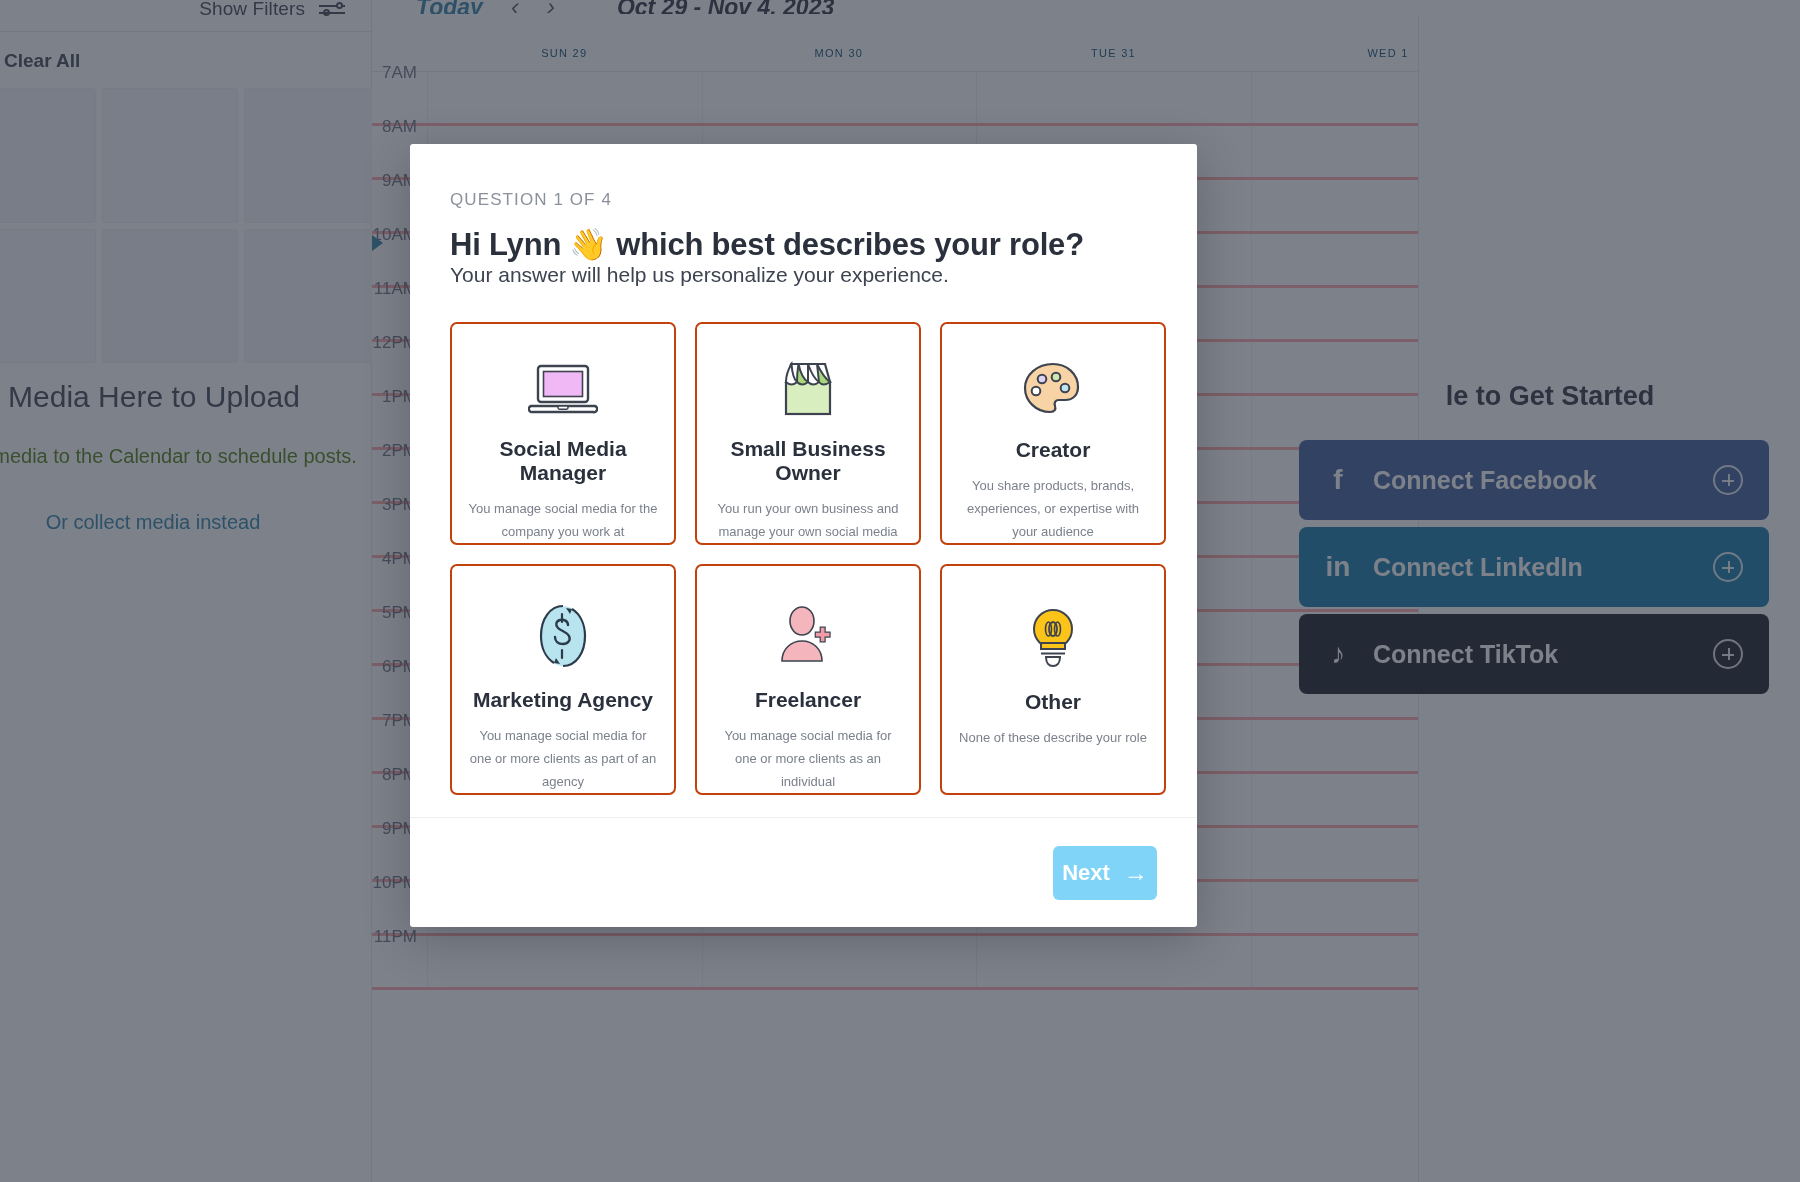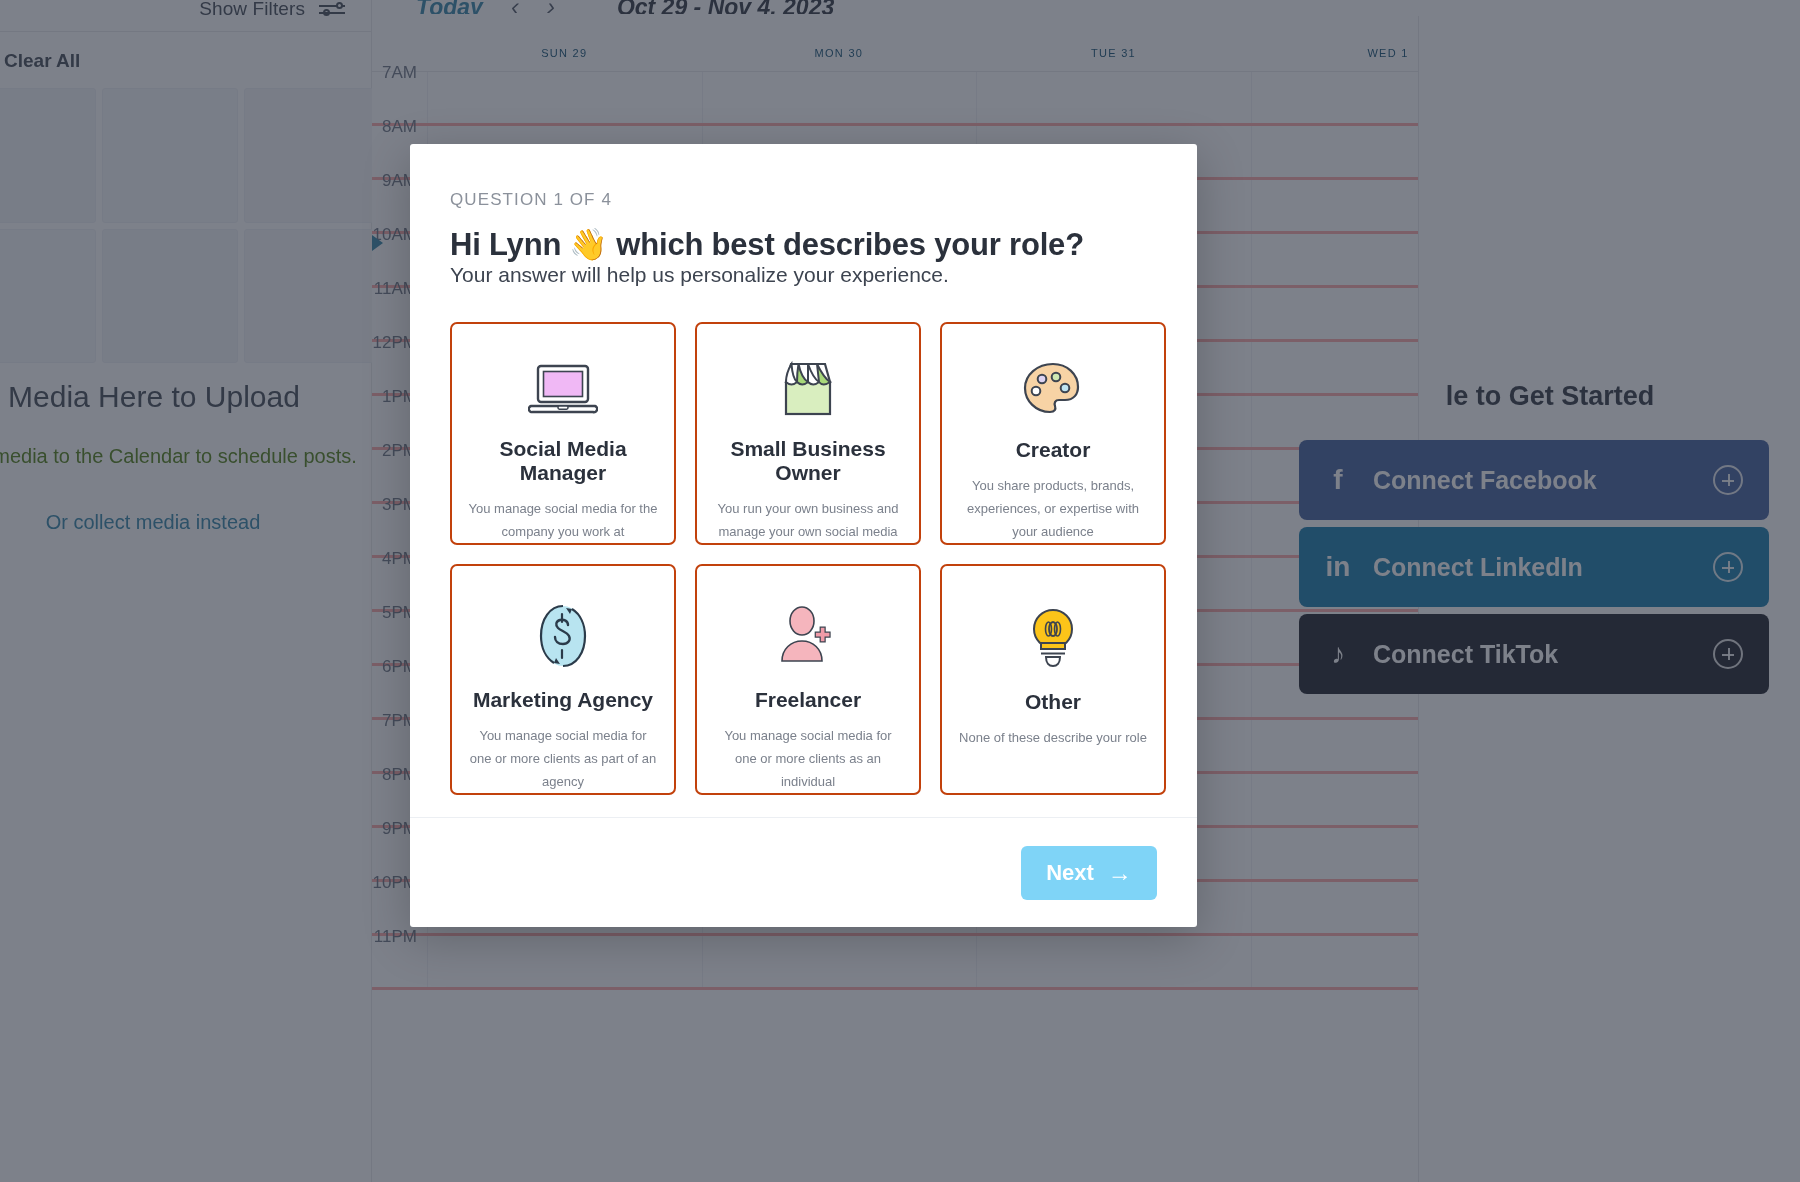--- a/index.html
+++ b/index.html
@@ -157,21 +157,21 @@
   .card-title { margin-top: 16px; font-size: 21px; font-weight: 700; color: #2b313c; text-align: center; }
   .card-desc {
     margin-top: 12px; font-size: 13px; line-height: 23px; color: #7b818c; text-align: center;
   }
 
   .modal-footer {
     height: 110px; border-top: 1px solid #eceff3;
     display: flex; align-items: center; justify-content: flex-end; padding-right: 40px;
   }
   .next-btn {
-    width: 136px; height: 54px; border: none; border-radius: 6px;
+    width: 104px; height: 54px; border: none; border-radius: 6px;
     background: #7fd4f7; color: #ffffff; font-size: 22px; font-weight: 700;
     display: flex; align-items: center; justify-content: center; gap: 14px;
     font-family: "Liberation Sans", sans-serif; cursor: pointer;
   }
   .next-arrow { font-size: 24px; }
 </style>
 </head>
 <body>
 
 <div id="root">

